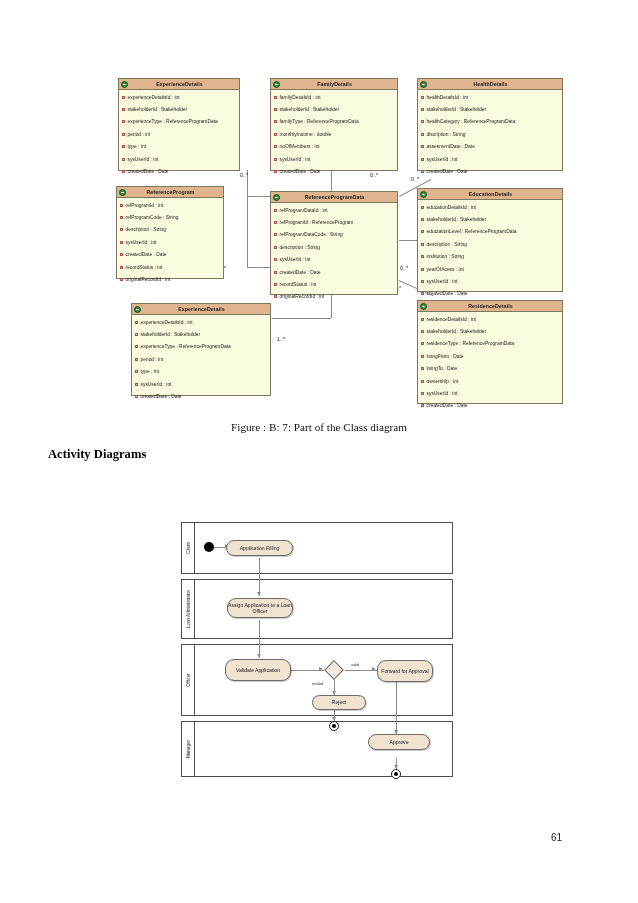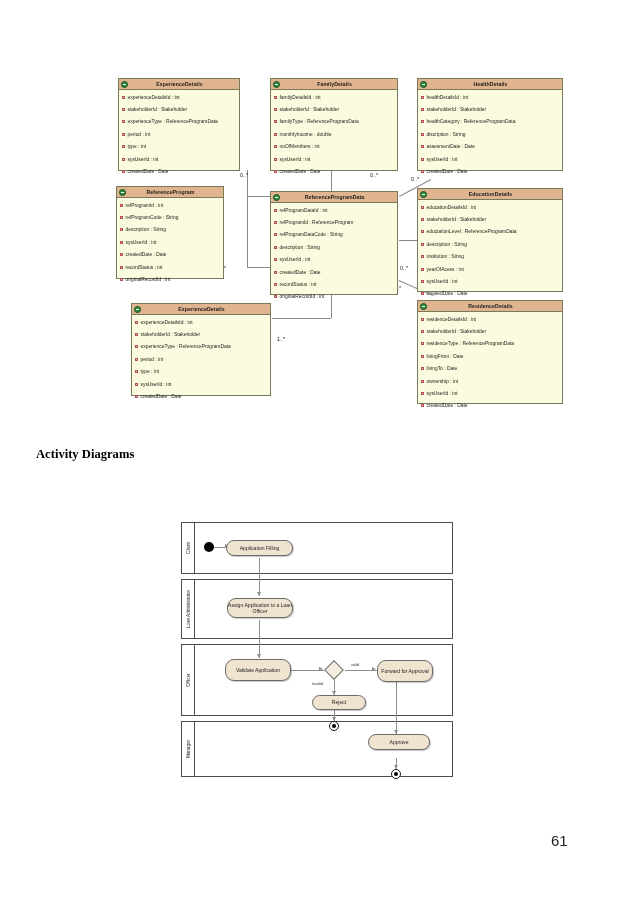--- a/index.html
+++ b/index.html
@@ -65,21 +65,21 @@
     position:absolute;font-size:12.6px;font-weight:bold;
     font-family:"Liberation Serif", serif;color:#000;
   }
   .para{
     position:absolute;font-size:12.9px;line-height:27px;
     font-family:"Liberation Serif", serif;color:#000;
     text-align:justify;
   }
   .para .l1{display:block;text-align:justify;text-align-last:justify;}
   .pageno{
-    position:absolute;font-size:15px;font-family:"Liberation Sans", sans-serif;color:#222;
+    position:absolute;font-size:10px;font-family:"Liberation Sans", sans-serif;color:#222;
   }
 
   
   .activity{position:absolute;left:181px;top:522px;width:272px;height:262px;}
   .lane{
     position:absolute;left:0;border:1px solid #4d4d4d;background:#ffffff;
     box-sizing:border-box;width:272px;
   }
   .lane-label-cell{
     position:absolute;left:0;top:0;bottom:0;width:13px;
@@ -459,22 +459,23 @@
             <span>sysUserId : int</span>
           </div>
         <div class="attr">
             <span class="attr-box"></span>
             <span>createdDate : Date</span>
           </div>
       </div>
     </div>
   </div>
 
-
-  <div class="h-bold" style="left:36px;top:447px;">Activity Diagrams</div>
+  <div class="caption" style="top:421px;">Figure : B: 7: Part of the Class diagram</div>
+
+  <div class="h-bold" style="left:48px;top:447px;">Activity Diagrams</div>
 
 
   <div class="activity">
 
     <div class="lane" style="top:0;height:52px;">
       <div class="lane-label-cell">
         <span class="lane-label">Client</span>
       </div>
     </div>
 

